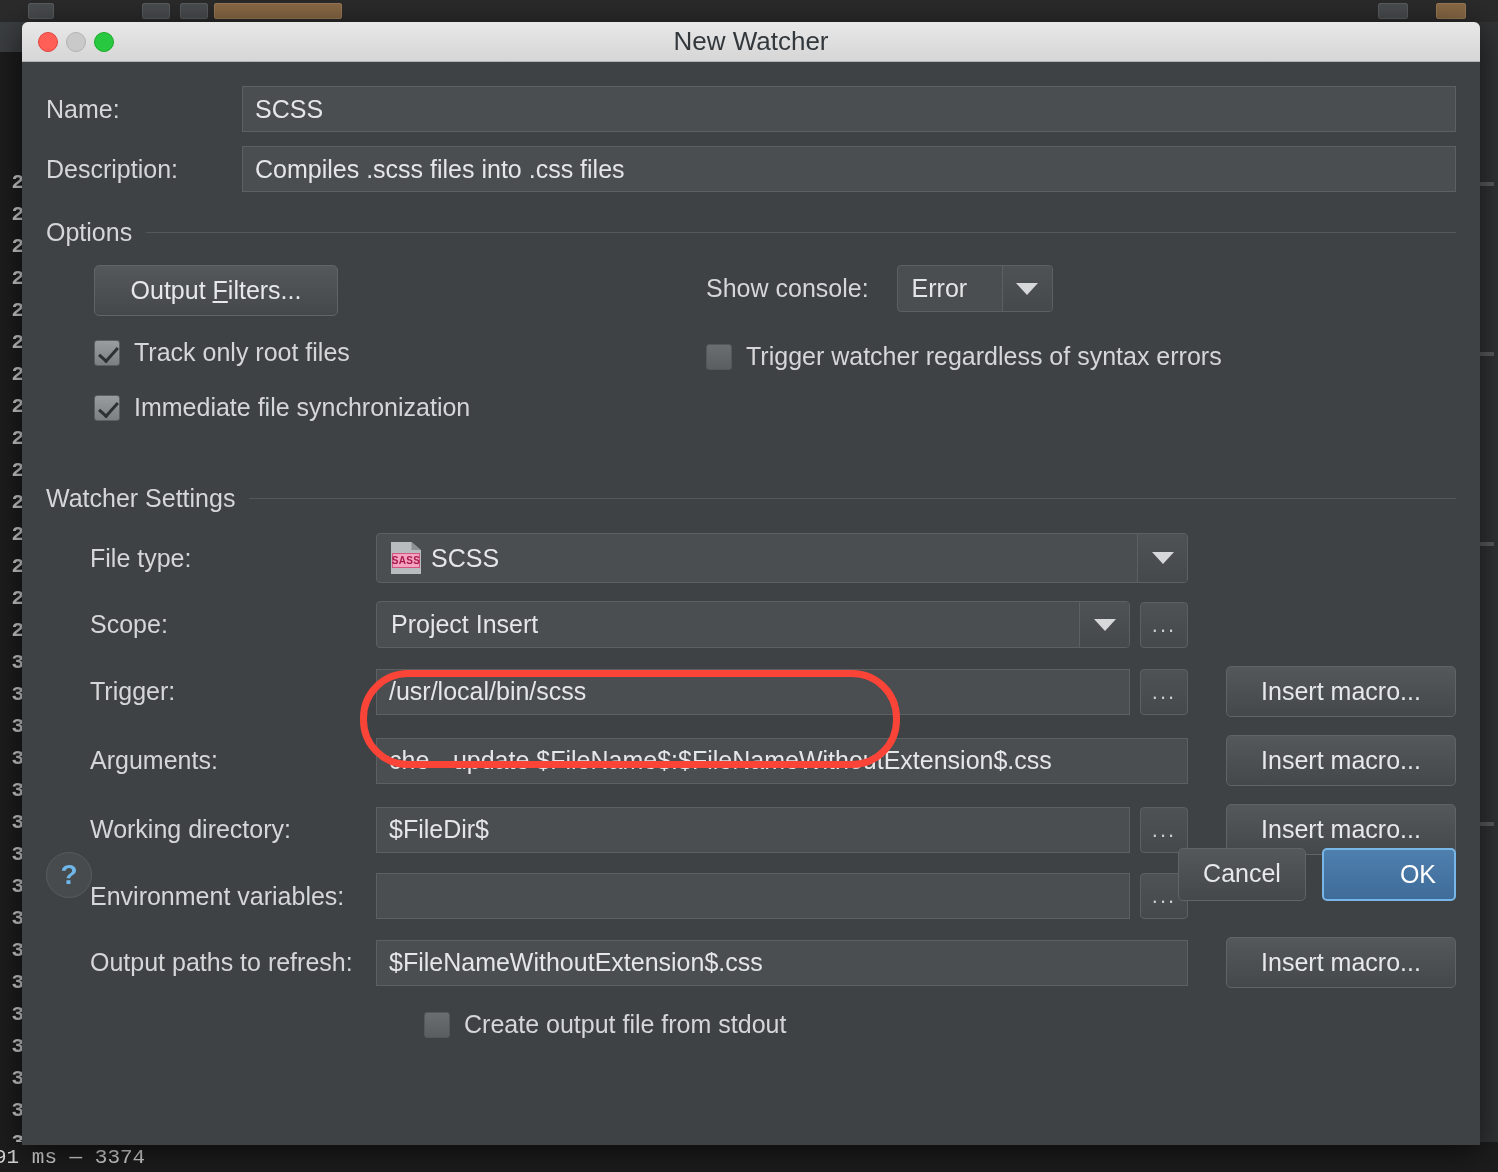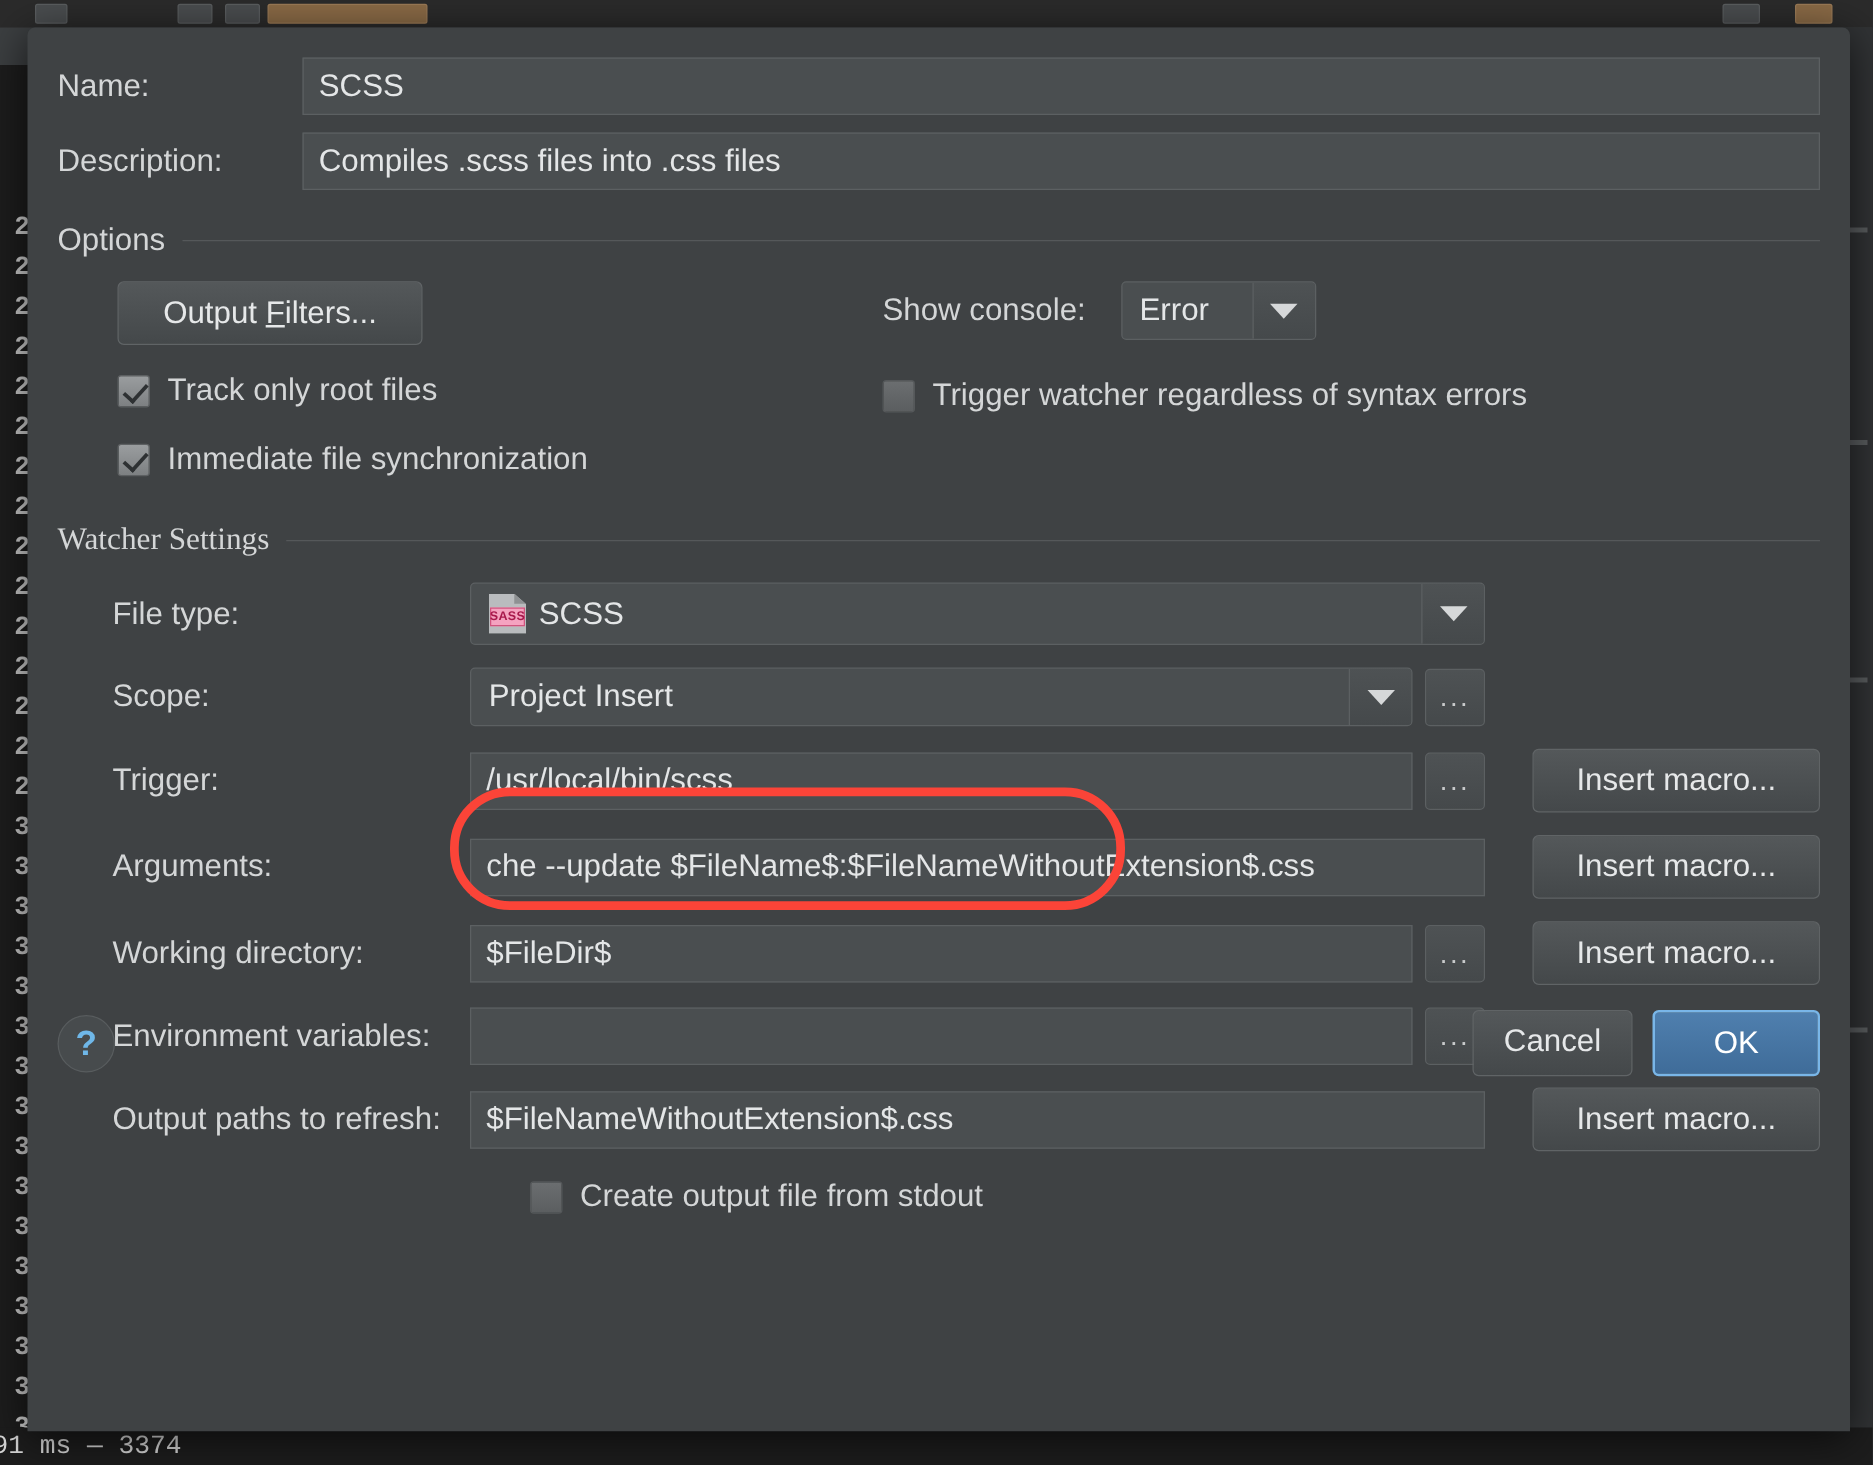--- a/index.html
+++ b/index.html
@@ -223,20 +223,21 @@
     color: #6fb7e8; font-size: 28px; font-weight: bold;
     display: flex; align-items: center; justify-content: center;
   }
   #footer-right { margin-left: auto; display: flex; gap: 16px; }
   #cancel-btn { width: 128px; }
   #ok-btn {
     width: 134px;
     background: linear-gradient(#4f7fae, #3f6c99);
     border: 2px solid #79b6e8;
     color: #ffffff;
+    text-align: right;
   }
 </style>
 </head>
 <body>
 
 <div id="bg">
   <div id="bg-toolbar">
     <div class="bg-tool-chip" style="left:28px;width:26px;"></div>
     <div class="bg-tool-chip" style="left:142px;width:28px;"></div>
     <div class="bg-tool-chip" style="left:180px;width:28px;"></div>
@@ -290,20 +291,28 @@
     <div class="bg-right-mark" style="top:800px;"></div>
   </div>
 
   <div id="bg-statusbar">
     <span id="bg-status-text">91 ms — 3374</span>
   </div>
 </div>
 
 <div id="dialog">
 
+  <div id="titlebar">
+    <div id="traffic">
+      <div class="tl red"></div>
+      <div class="tl yellow"></div>
+      <div class="tl green"></div>
+    </div>
+    <div id="title">New Watcher</div>
+  </div>
 
   <div id="body">
 
     <div class="row" id="row-name">
       <div class="lbl top-lbl">Name:</div>
       <div class="field top-field">SCSS</div>
     </div>
 
     <div class="row" id="row-desc">
       <div class="lbl top-lbl">Description:</div>
@@ -341,21 +350,21 @@
               </span>
           </span>
         </div>
         <div class="cbrow" style="margin-top:30px;">
           <span class="cb off"></span>
           <span class="cblabel">Trigger watcher regardless of syntax errors</span>
         </div>
       </div>
     </div>
 
-    <div class="section" style="margin-top:36px;font-family:Liberation Serif, serif;">
+    <div class="section" style="margin-top:62px;">
       <span class="section-title">Watcher Settings</span>
       <span class="section-line"></span>
     </div>
 
     <div class="ws-row" style="margin-top:20px;">
       <div class="ws-lbl">File type:</div>
       <div class="ws-ctrl">
         <span class="combo" style="flex:1;">
           <span class="combo-val" style="flex:1;">
             <span id="ft-icon">

